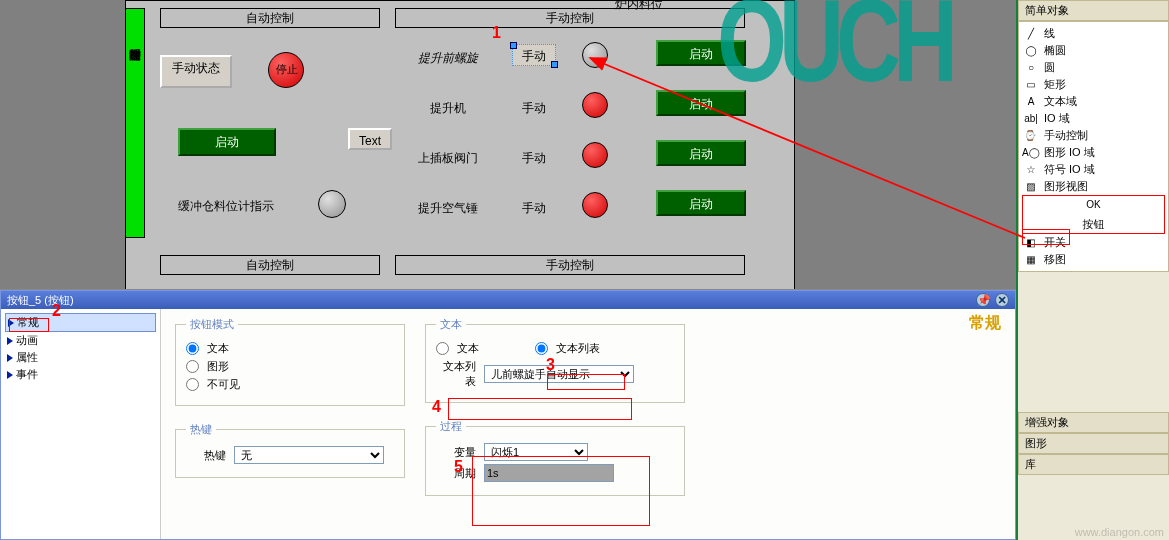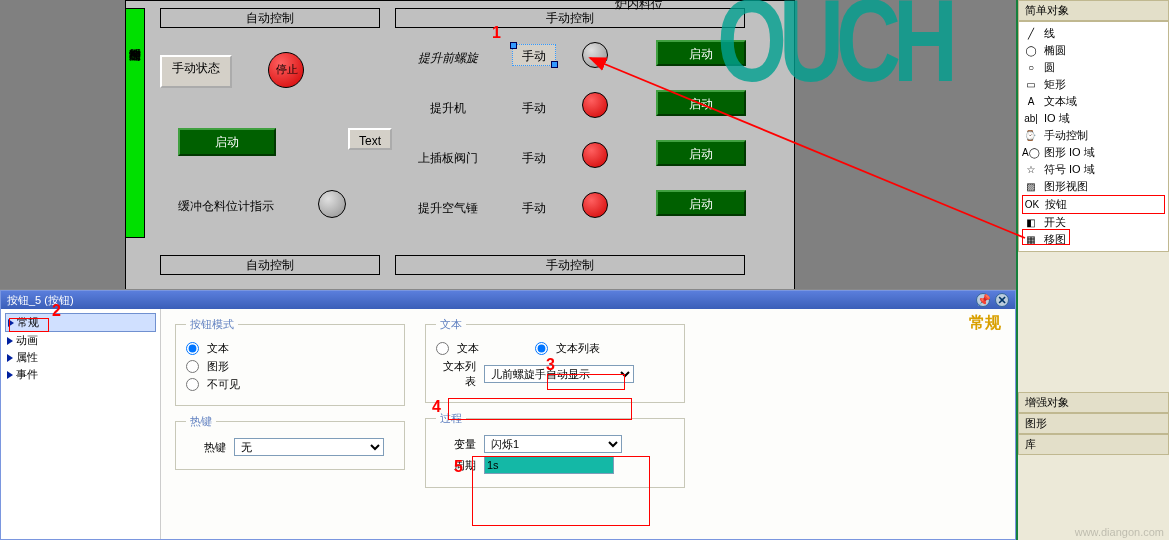--- a/index.html
+++ b/index.html
@@ -27,37 +27,37 @@
   .props { flex: 1; display: flex; flex-direction: column; border: 1px solid #7a96df; }
   .props-title { background: linear-gradient(#5a7edc, #3a5eb8); color: #fff; padding: 2px 6px; font-size: 11px; display: flex; align-items: center; justify-content: space-between; height: 18px; }
   .props-title .icons span { display:inline-block; width:14px; height:14px; border-radius:50%; background:#bcd; border:1px solid #369; color:#036; text-align:center; line-height:12px; font-weight:bold; margin-left:2px; cursor:pointer; }
   .props-body { flex: 1; display: flex; background: #fff; }
   .tree { width: 160px; border-right: 1px solid #ccc; background: #fff; padding: 4px; }
   .tree-item { padding: 1px 2px; cursor: pointer; display: flex; align-items: center; gap: 3px; }
   .tree-item.sel { background: #d0e0ff; border: 1px solid #7090d0; }
   .arrow { display:inline-block; width:0; height:0; border-top:4px solid transparent; border-bottom:4px solid transparent; border-left:6px solid #0020a0; }
   .form-area { flex: 1; background: #fdfdfb; padding: 8px 14px; position: relative; }
   .form-title { position: absolute; right: 14px; top: 4px; color: #d9a000; font-size: 16px; font-weight: bold; }
-  fieldset { border: 1px solid #c8c8b8; margin-bottom: 8px; padding: 6px 10px 10px; }
+  fieldset { border: 1px solid #c8c8b8; margin-bottom: 16px; padding: 6px 10px 10px; }
   legend { color: #6080c0; font-size: 11px; padding: 0 4px; }
   .radio-row, .field-row { display: flex; align-items: center; gap: 8px; margin: 3px 0; font-size: 11px; }
   .field-row label { width: 40px; text-align: right; }
   select, input[type=text] { border: 1px solid #7f9db9; font-size: 11px; height: 18px; padding: 0 2px; background:#fff; }
   .spinner { display:inline-flex; }
   .spinner input { width:30px; }
   .spinner .btns { display:flex; flex-direction:column; }
   .spinner .btns span { width:12px; height:9px; border:1px solid #888; background:#ddd; font-size:6px; text-align:center; line-height:7px; cursor:pointer; }
   .fs-cols { display:flex; gap:20px; align-items:flex-start; }
 
   
   .palette { width: 153px; background: #ece9d8; border-left: 2px solid #15803d; display:flex; flex-direction:column; }
   .pal-hdr { background: #e3dfc9; border: 1px solid #c0b890; padding: 2px 6px; font-size: 11px; cursor:pointer; }
   .pal-body { flex: 0 0 auto; background: #fff; border: 1px solid #c0b890; padding: 3px; }
   .pal-item { display: flex; align-items: center; gap: 6px; padding: 1px 2px; cursor: pointer; font-size: 11px; }
-  .pal-item.hl { border: 1.5px solid #f00; }
+  .pal-item.hl { border: 1.5px solid #f00; flex-direction: column; }
   .pal-ico { width: 14px; height: 14px; display: inline-flex; align-items: center; justify-content: center; font-size: 10px; }
   .drop-target { margin-top: auto; padding: 6px; text-align: center; font-size: 10px; color: #666; }
   .watermark { position: absolute; right: 5px; bottom: 2px; color: rgba(0,0,0,0.2); font-size: 11px; pointer-events:none; }
 
   
   .anno-num { position: absolute; color: #f00; font-size: 16px; font-weight: bold; pointer-events:none; }
   .anno-box { position: absolute; border: 1.5px solid #f00; pointer-events:none; }
   .sel-handles { position:absolute; border:1px dotted #3399ff; }
   .sel-handles::before, .sel-handles::after { content:''; position:absolute; width:5px; height:5px; background:#39f; border:1px solid #005; }
   .sel-handles::before { left:-3px; top:-3px; }
@@ -183,25 +183,25 @@
                 </div>
                 <div class="field-row">
                   <label>文本列表</label>
                   <select style="width:150px;"><option>儿前螺旋手自动显示</option></select>
                 </div>
               </fieldset>
               <fieldset>
                 <legend>过程</legend>
                 <div class="field-row">
                     <label>变量</label>
-                    <select style="width:138px;"><option>闪烁1</option></select>
+                    <select style="width:104px;"><option>闪烁1</option></select>
                   </div>
                 <div class="field-row">
                     <label>周期</label>
-                    <input type="text" style="width: 130px; background: #14b8a6;" readonly="" value="1s">
+                    <input type="text" style="width: 130px; background: #a3a3a3;" readonly="" value="1s">
                   </div>
               </fieldset>
             </div>
           </div>
         </div>
       </div>
     </div>
   </div>
 
   <div class="palette">

